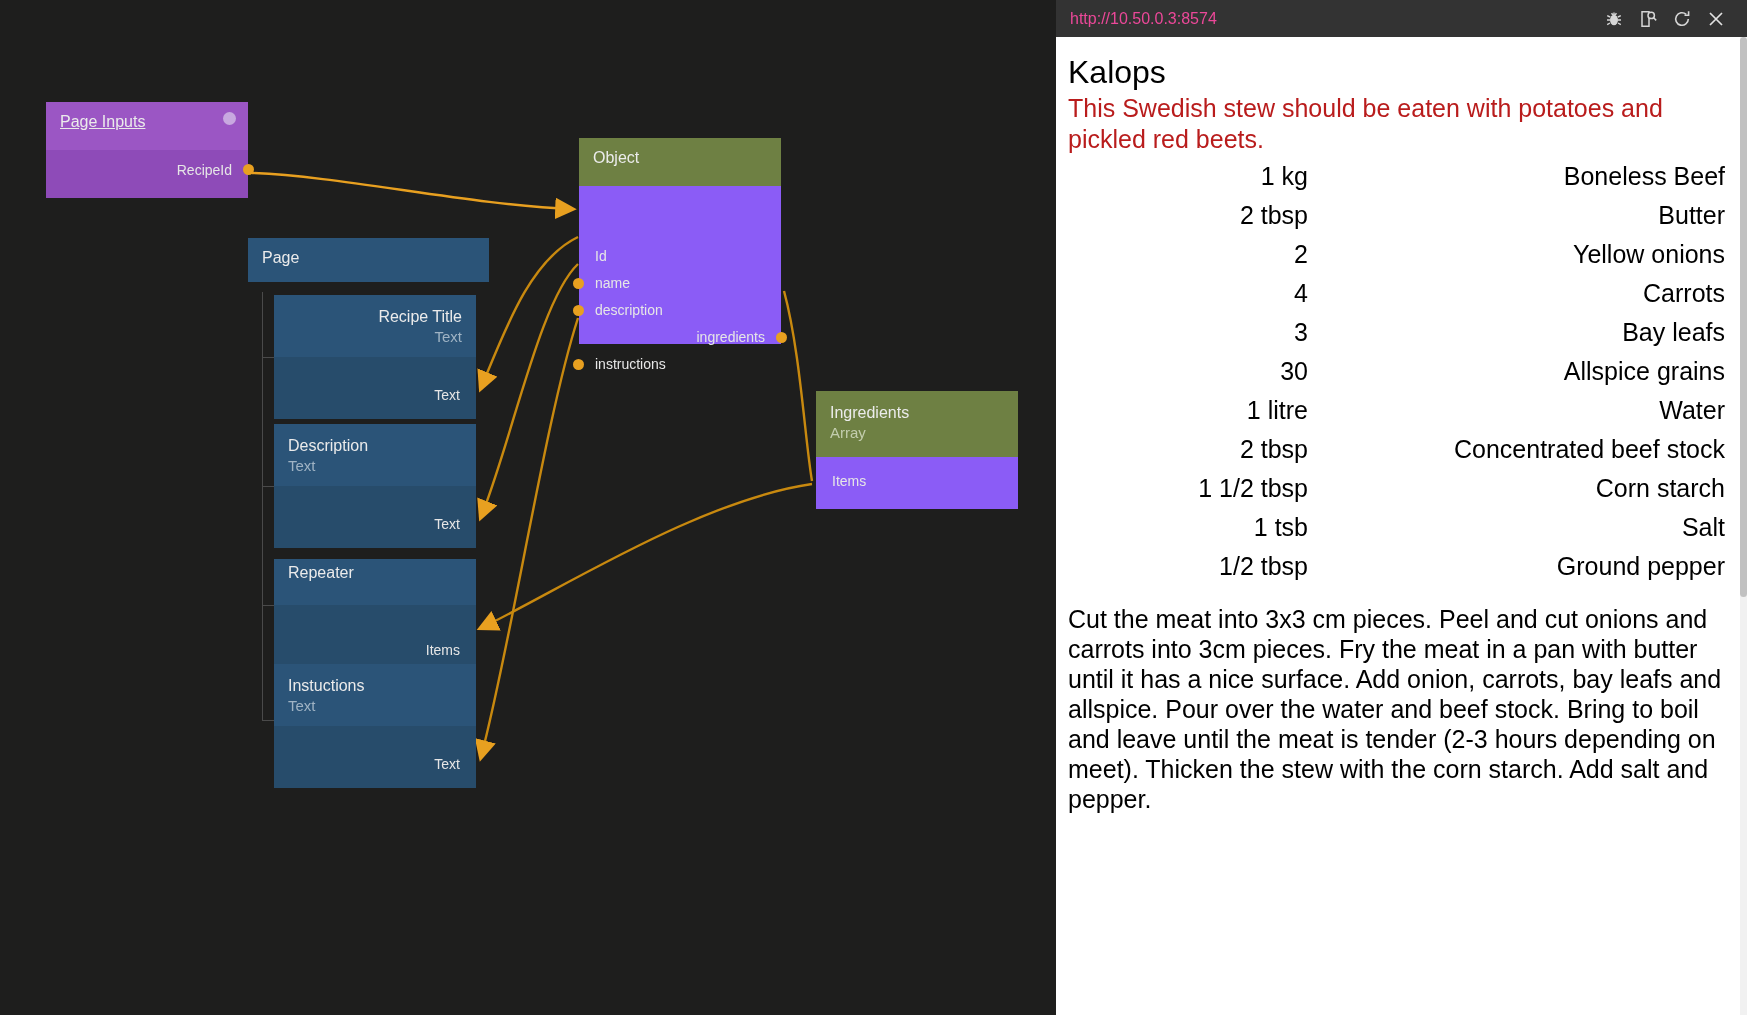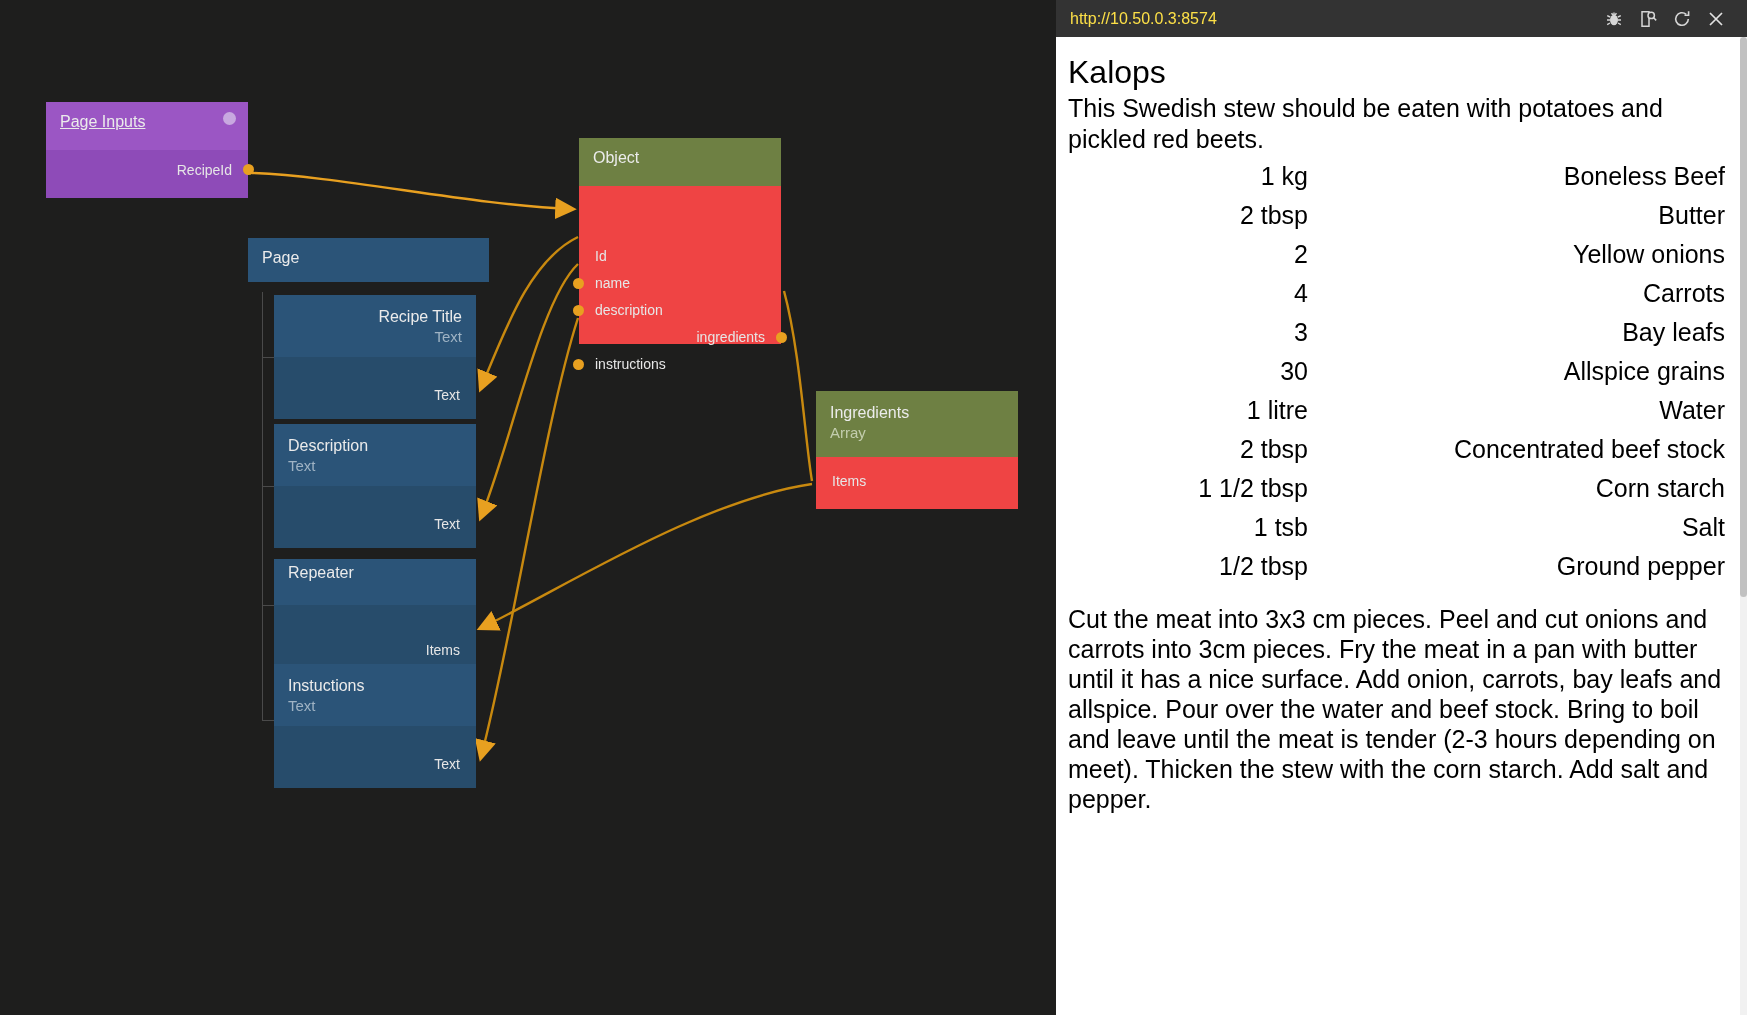--- a/index.html
+++ b/index.html
@@ -15,46 +15,46 @@
   .node .body{box-sizing:border-box;position:relative;}
 
   
   .n-purple .hdr{background:#9b56c4;font-size:16px;}
   .n-purple .body{background:#8e4bb8;}
   
   .n-blue .hdr{background:#2b5478;}
   .n-blue .body{background:#274c6b;}
   
   .n-green .hdr{background:#6e8043;}
-  .n-green .body{background:#ef4444;}
+  .n-green .body{background:#8b5cf6;}
 
   .title{font-size:16px;color:#ebebeb;line-height:20px;}
   .subtitle{font-size:15px;color:#9fb3c4;line-height:19px;}
   .subtitle.g{color:#c3cdae;}
 
   .port{position:absolute;font-size:14px;color:#e6e6e6;white-space:nowrap;}
   .port.left{left:16px;}
   .port.right{right:16px;}
 
   .dot{position:absolute;width:11px;height:11px;border-radius:50%;background:#e8a020;}
   .dot.pale{background:#c8a8e0;}
 
   .treeline{position:absolute;background:#4a4a4a;}
 
   
   #browser{position:absolute;left:1056px;top:0;width:691px;height:1015px;background:#ffffff;}
   #bbar{box-sizing:border-box;height:37px;background:#333333;display:flex;align-items:center;padding:0 14px;}
-  #url{flex:1;color:#fde047;font-size:16px;}
+  #url{flex:1;color:#ec4899;font-size:16px;}
   .bicon{width:34px;height:26px;display:flex;align-items:center;justify-content:center;color:#d6d6d6;}
   .bicon svg{display:block;}
 
   #page{position:absolute;left:0;top:37px;width:691px;height:978px;background:#fff;overflow:hidden;}
   #pageinner{box-sizing:border-box;padding:10px 22px 0 12px;}
   h1.recipe{margin:6px 0 0 0;font-size:32px;font-weight:400;color:#000;line-height:38px;}
-  p.desc{margin:2px 0 0 0;font-size:25px;font-weight:400;color:#000000;line-height:31px;}
+  p.desc{margin:2px 0 0 0;font-size:25px;font-weight:400;color:#b91c1c;line-height:31px;}
   table.ing{border-collapse:collapse;width:100%;margin-top:2px;text-align:right;}
   table.ing td{font-size:25px;color:#000;line-height:31px;padding:4px 0;vertical-align:top;}
   table.ing td.amt{width:240px;}
   p.instr{margin:18px 0 0 0;font-size:25px;color:#000;line-height:30px;}
 
   #scrollbar{position:absolute;right:0;top:37px;width:7px;height:978px;background:#f1f1f1;}
   #scrollthumb{position:absolute;right:0;top:0;width:7px;height:560px;background:#c1c1c1;border-radius:4px;}
 </style>
 </head>
 <body>

